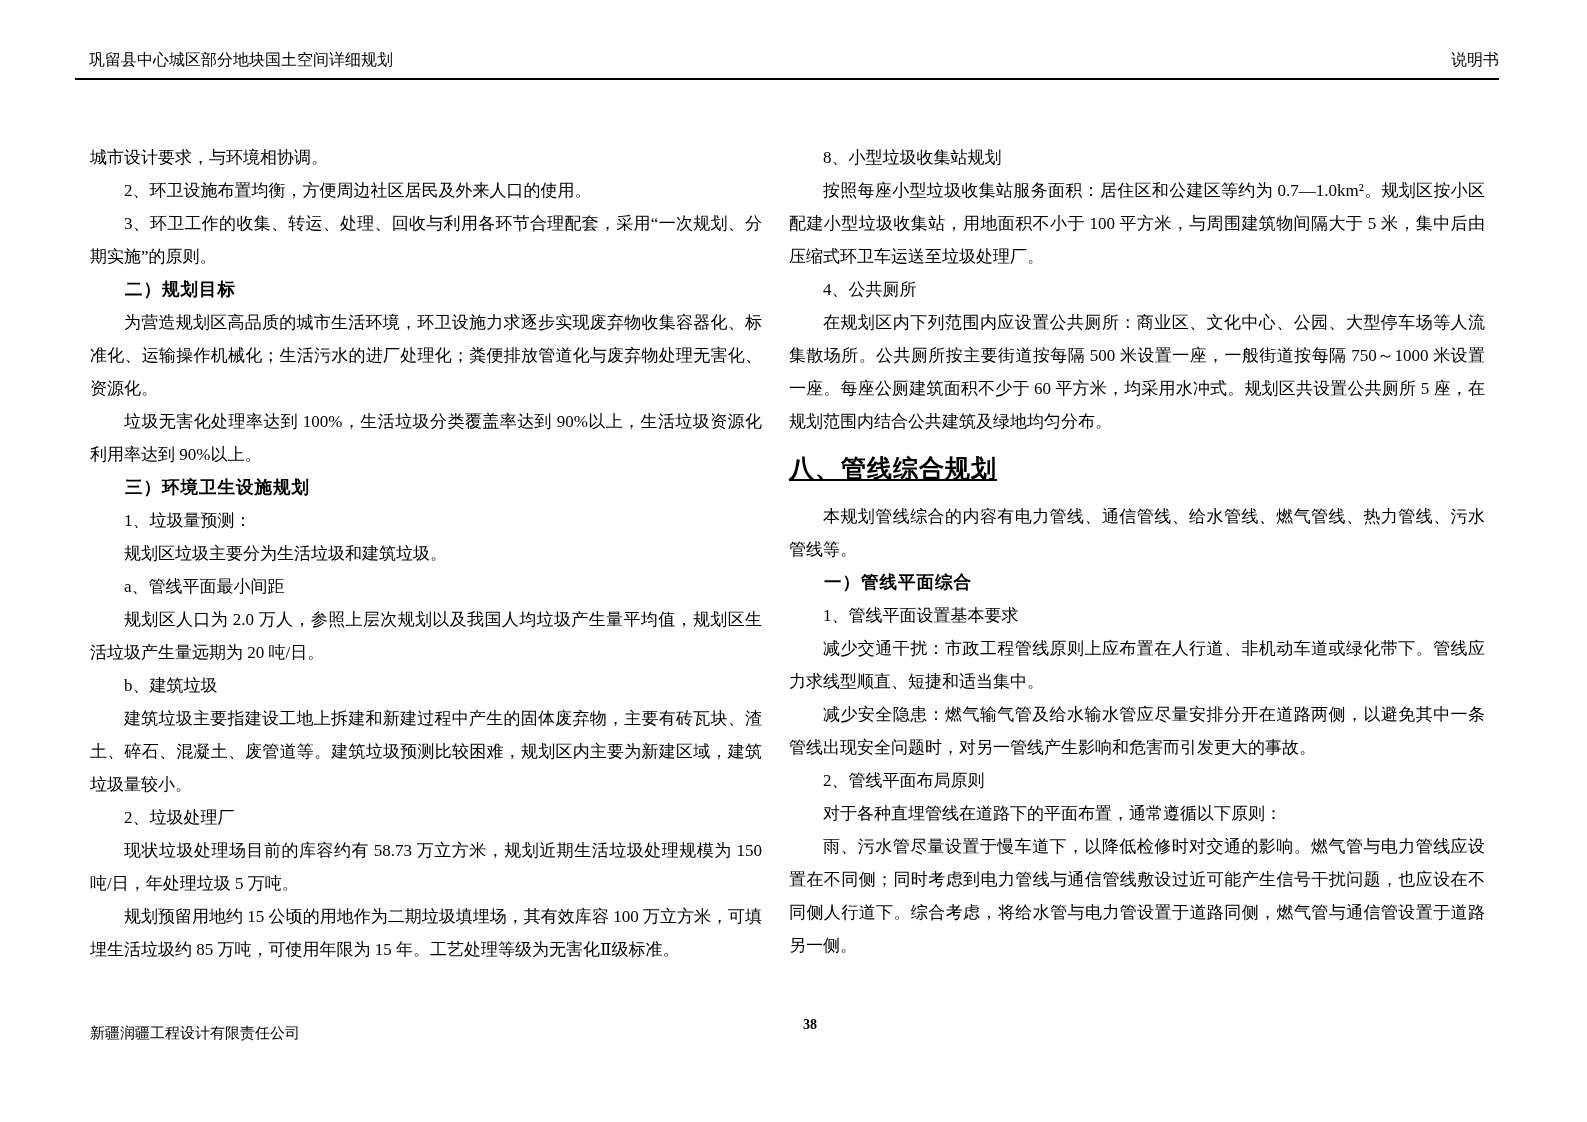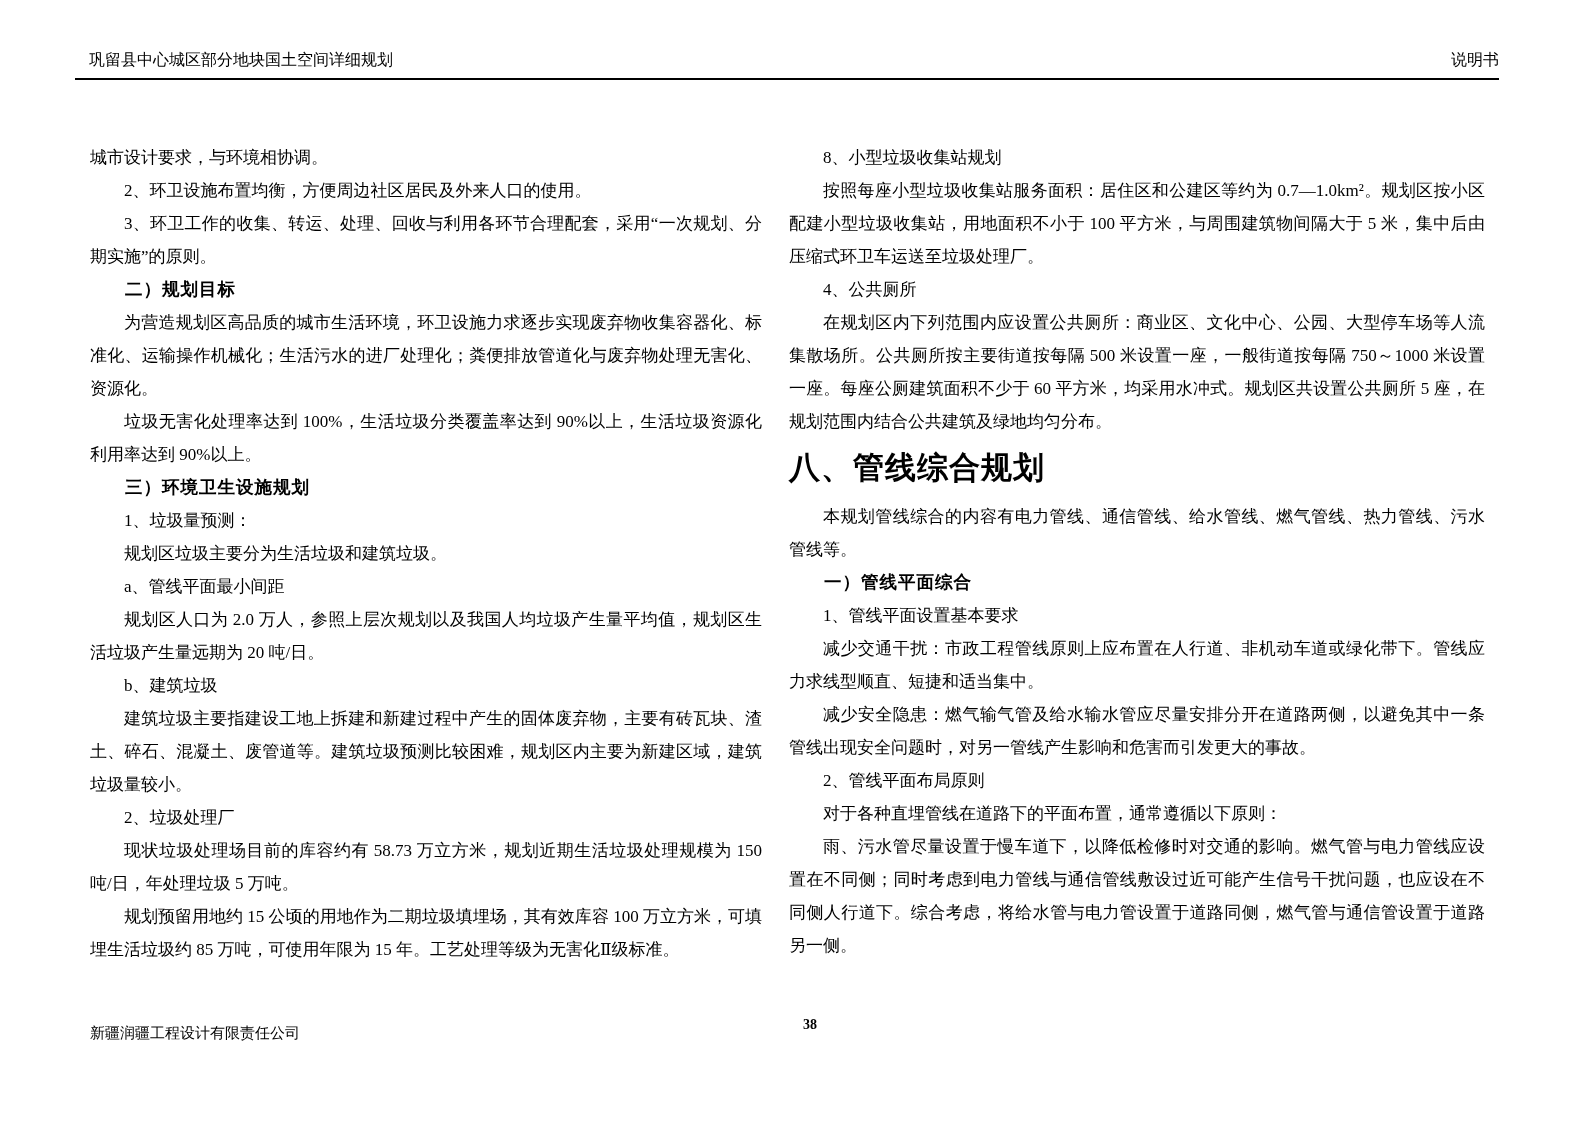--- a/index.html
+++ b/index.html
@@ -63,24 +63,25 @@
     font-weight: bold;
     font-size: 17.5px;
     line-height: 33px;
     text-indent: 2em;
     letter-spacing: 1px;
   }
   .col h2.h1 {
     margin: 11px 0 13px 0;
     font-family: "Liberation Sans", "DejaVu Sans", sans-serif;
     font-weight: bold;
-    font-size: 31px;
+    font-size: 25px;
     line-height: 38px;
     text-indent: 0;
     letter-spacing: 1px;
+    text-decoration: underline;
   }
   
   .page-footer {
     position: absolute;
     left: 90px;
     right: 57px;
     top: 1012px;
     height: 26px;
     font-size: 15px;
     line-height: 26px;

